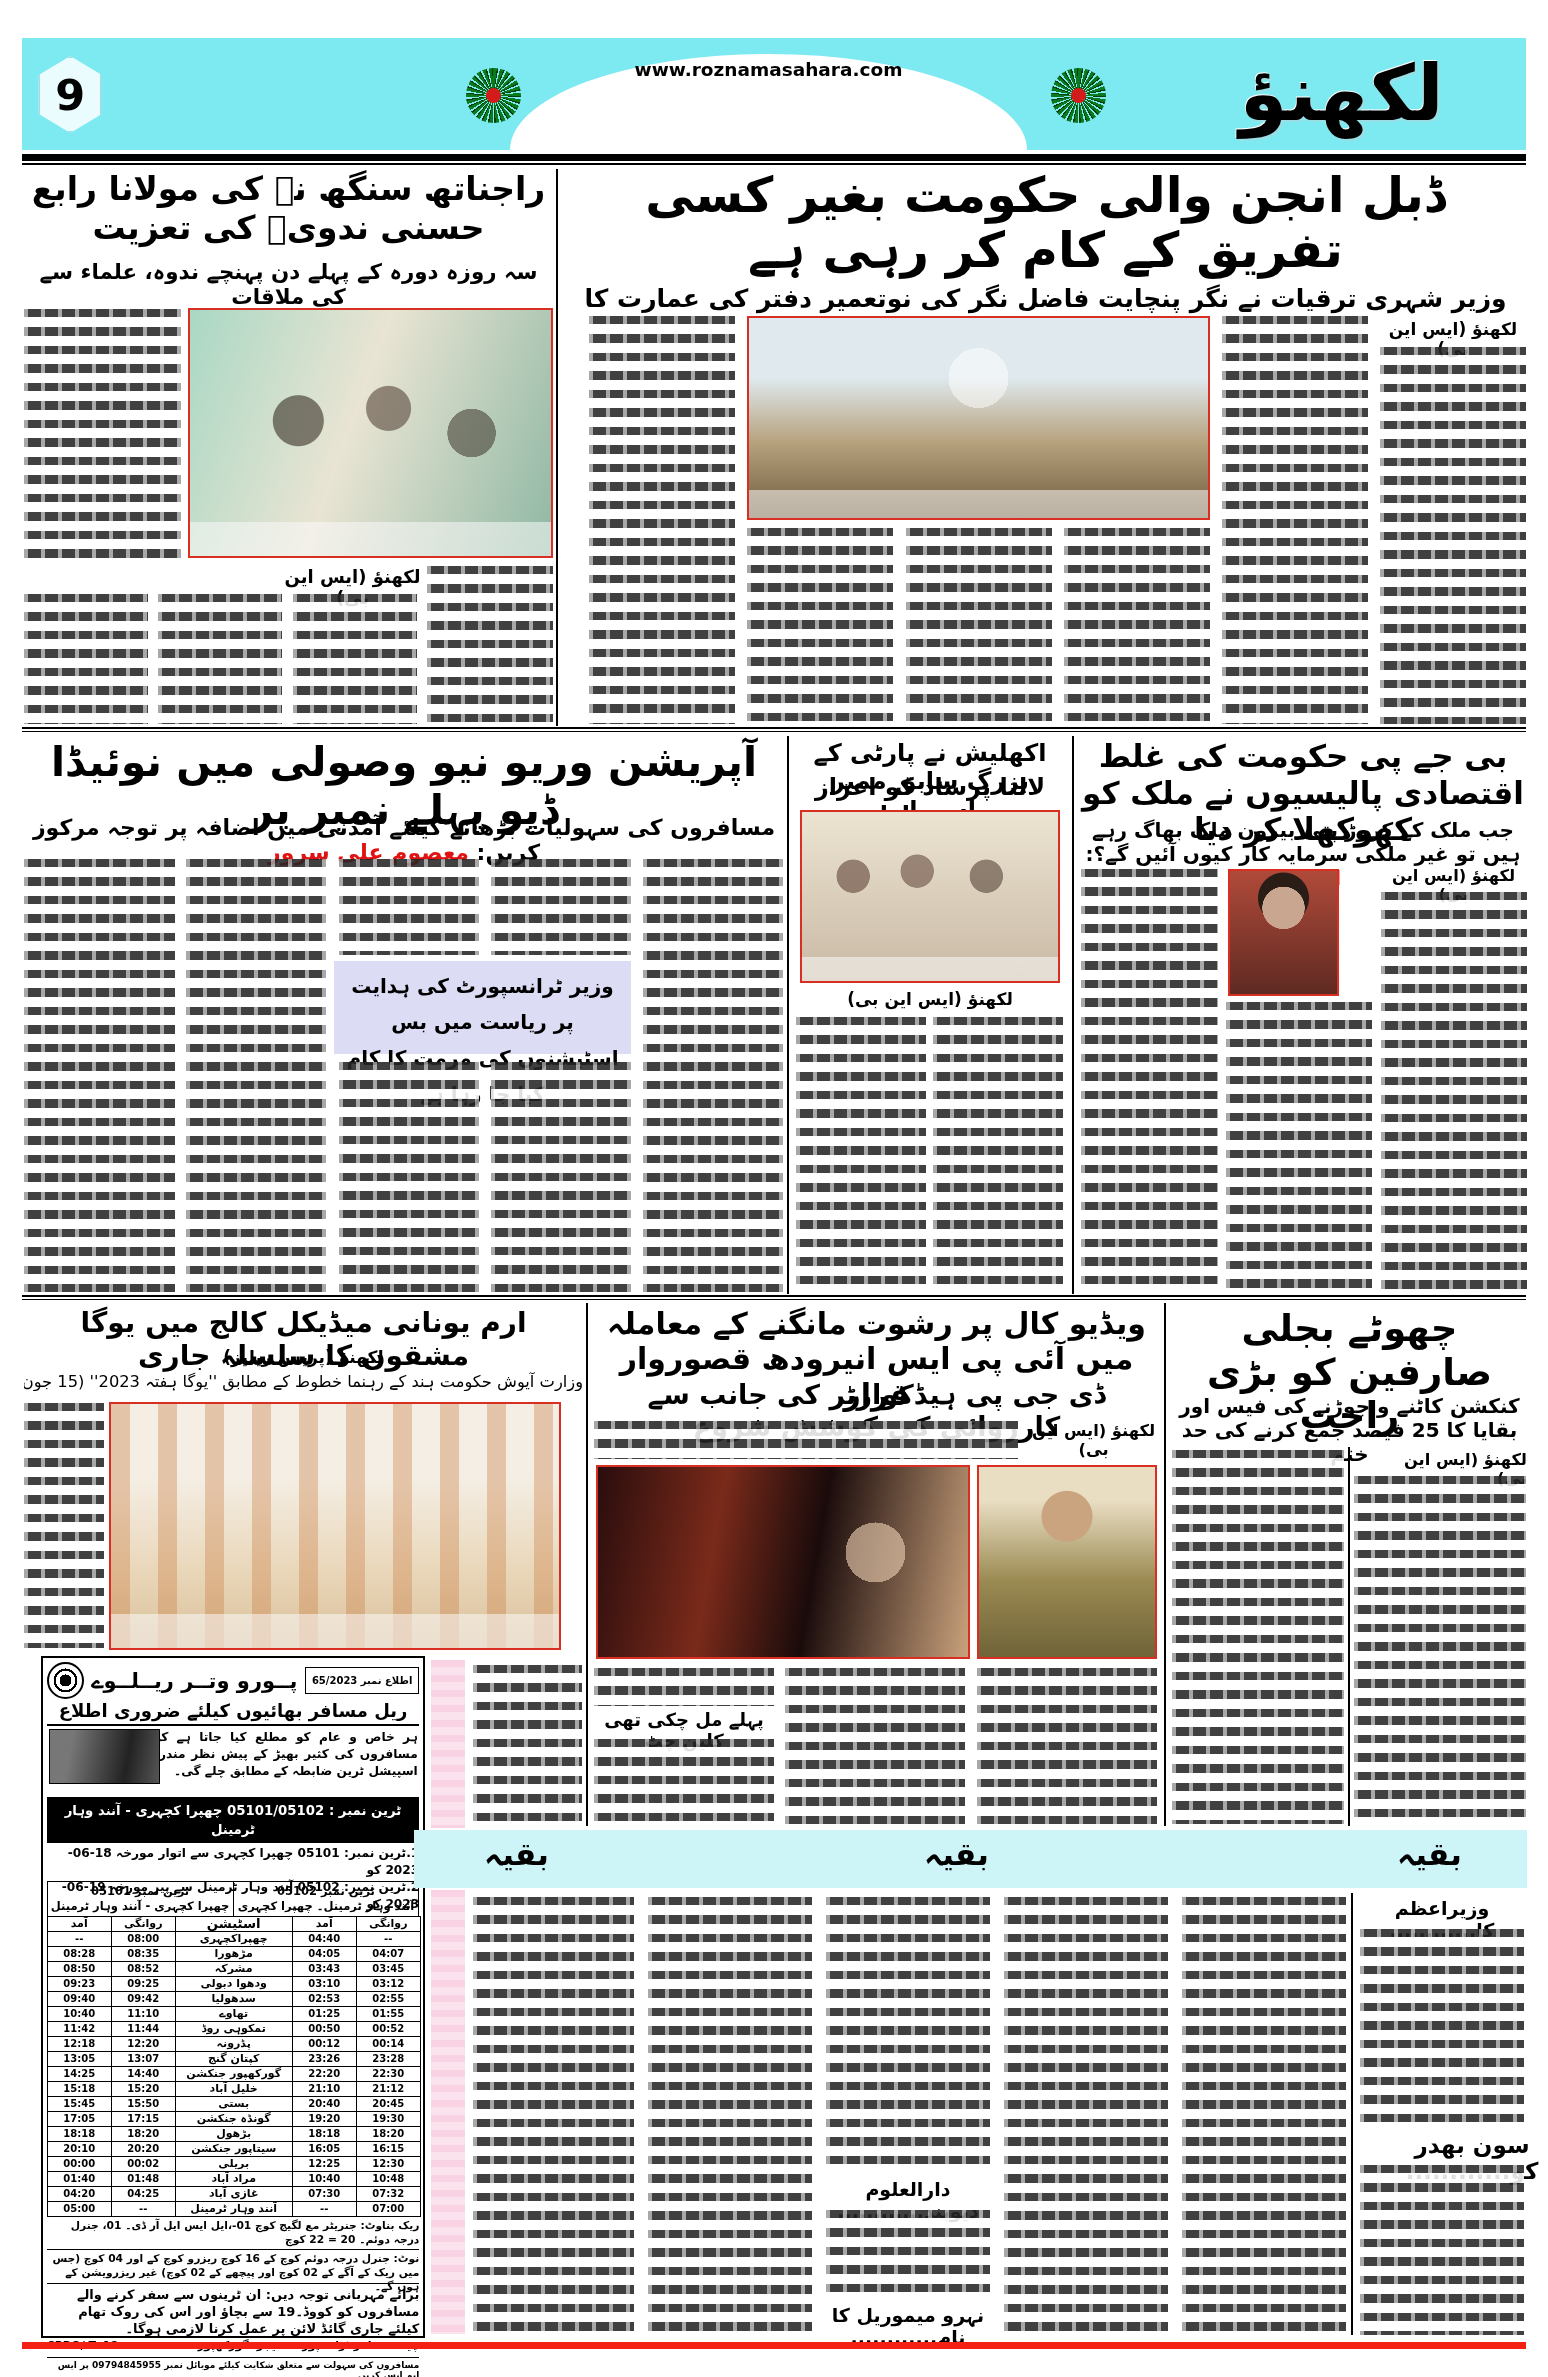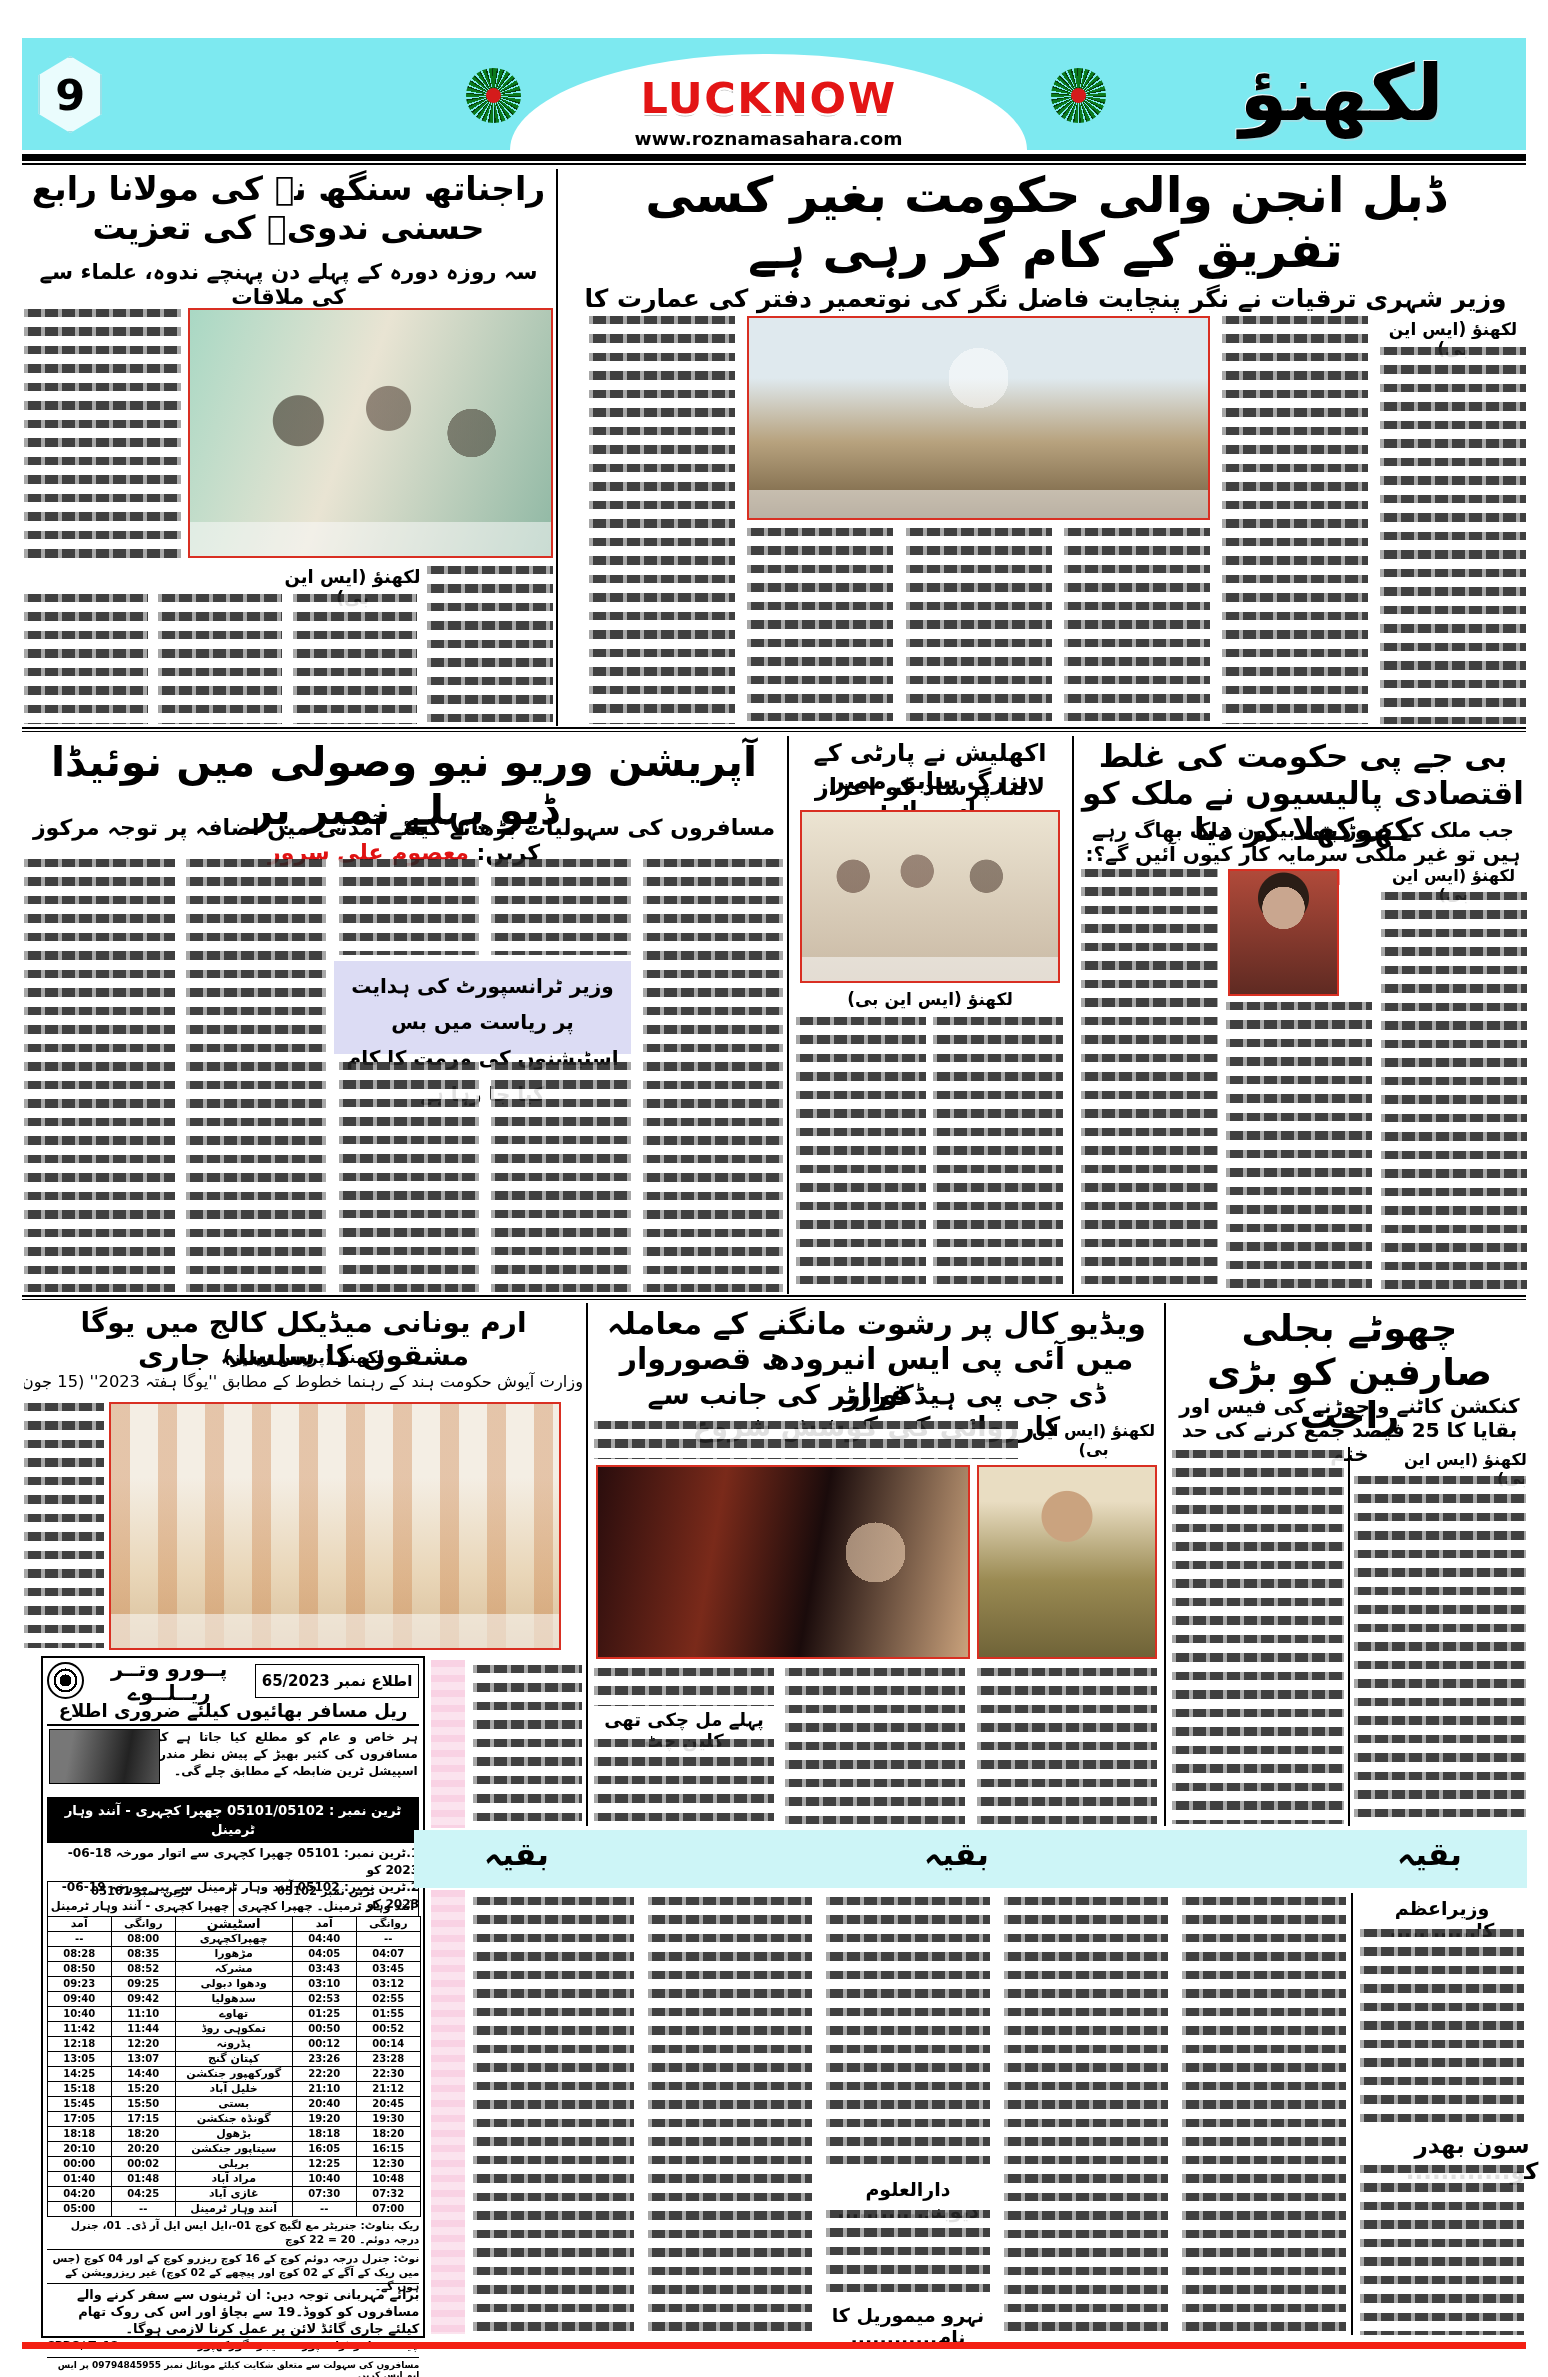--- a/index.html
+++ b/index.html
@@ -48,21 +48,20 @@
 <div id="page">
 
   <div id="band" class="abs" style="left:22px;top:38px;width:1504px;height:112px;">
     <div class="hex abs" style="left:16.3px;top:18px;">
       <span>9</span>
     </div>
 
     <div class="flower abs" style="left:444px;top:30px;"></div>
 
     <div class="arch abs" style="left:488px;top:16.3px;width:517px;height:96px;">
-      <div class="lucknow-en" style="margin-top:19px;text-align:center;font-size:43px;">LUCKNOW</div>
       <div style="text-align:center;font-size:18.5px;font-weight:bold;margin-top:4.4px;">www.roznamasahara.com</div>
     </div>
     <div class="flower abs" style="left:1029px;top:30px;"></div>
     <div class="city-calli abs rtl" style="left:1153px;top:6px;width:333px;font-size:77px;line-height:99px;text-align:center;">لکھنؤ</div>
   </div>
   <div class="abs" style="left:22px;top:154px;width:1504px;height:6.7px;background:#000;"></div>
   <div class="abs" style="left:22px;top:163px;width:1504px;height:1.5px;background:#000;"></div>
 
   <div class="hl abs" style="left:24px;top:170px;width:529px;font-size:33px;">راجناتھ سنگھ نے کی مولانا رابع حسنی ندویؒ کی تعزیت</div>
   <div class="sub abs" style="left:24px;top:259px;width:529px;font-size:21.4px;">سہ روزہ دورہ کے پہلے دن پہنچے ندوہ، علماء سے کی ملاقات</div>
@@ -177,21 +176,21 @@
 
   <div class="hl abs" style="left:1172px;top:1307px;width:355px;font-size:37px;">چھوٹے بجلی صارفین کو بڑی راحت</div>
   <div class="sub abs" style="left:1172px;top:1394px;width:355px;font-size:20px;">کنکشن کاٹنے و جوڑنے کی فیس اور بقایا کا 25 فیصد جمع کرنے کی حد ختم</div>
   <div class="dl abs" style="left:1401px;top:1450px;width:126px;font-size:16.3px;text-align:right;">لکھنؤ (ایس این بی)</div>
   <div class="gk abs" style="left:1354px;top:1476px;width:172px;height:349px;"></div>
   <div class="gk abs" style="left:1172px;top:1450px;width:172px;height:374px;"></div>
   <div class="vline abs" style="left:1348px;top:1447px;height:379px;"></div>
 
   <div id="ad" class="abs" style="left:41px;top:1656px;width:384px;height:682px;padding:3.7px;">
     <div style="display:flex;direction:rtl;align-items:center;height:38px;">
-      <div style="border:1.5px solid #000;padding:7px 6px;font-size:15px;" class="rtl">اطلاع نمبر 65/2023</div>
+      <div style="border:1.5px solid #000;padding:7px 6px;font-size:10px;" class="rtl">اطلاع نمبر 65/2023</div>
       <div style="flex:1;text-align:center;font-size:21px;" class="rtl">پــورو وتــر ریــلــوے</div>
       <div style="width:33px;height:33px;border-radius:50%;border:2.2px solid #000;background:radial-gradient(circle,#000 0 6px,#fff 6px 9.6px,#000 9.6px 12px,#fff 12px);"></div>
     </div>
     <div class="rtl" style="text-align:center;font-size:18px;border-bottom:2.2px solid #000;padding-bottom:2.2px;height:22px;">ریل مسافر بھائیوں کیلئے ضروری اطلاع</div>
     <div class="rtl" style="font-size:12.2px;line-height:17px;padding:3px 1.5px;text-align:justify;height:65px;">
       <span class="abs" style="left:6px;top:71px;width:111px;height:55px;background:linear-gradient(100deg,#777 0 20%,#222 70%,#555);border:0.7px solid #000;"></span>
       <span>ہر خاص و عام کو مطلع کیا جاتا ہے کہ دہلی کی جانب مسافروں کی کثیر بھیڑ کے پیش نظر مندرجہ ذیل ریزرویشن اسپیشل ٹرین ضابطہ کے مطابق چلے گی۔</span>
     </div>
     <div class="blackband" style="font-size:13.3px;line-height:19px;padding:4px 0;height:38px;">
       <div>ٹرین نمبر : 05101/05102 چھپرا کچہری - آنند وہار ٹرمینل</div>

